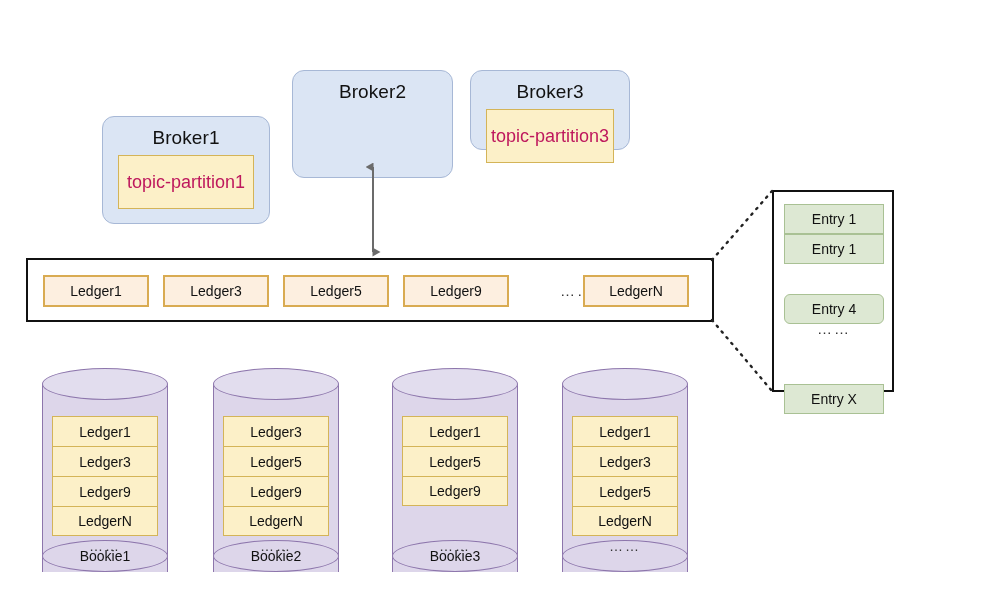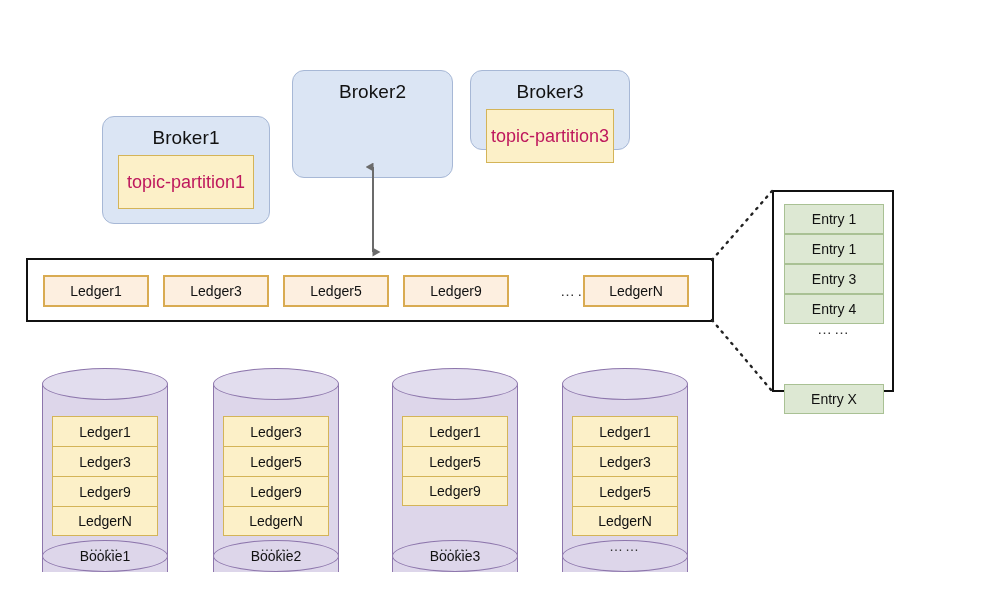--- a/index.html
+++ b/index.html
@@ -239,22 +239,21 @@
     <div class="ledger-chip" id="chip-1" style="left: 135px;">Ledger3</div>
     <div class="ledger-chip" id="chip-2" style="left: 255px;">Ledger5</div>
     <div class="ledger-chip" id="chip-3" style="left: 375px;">Ledger9</div>
     <div id="strip-dots">……</div>
     <div class="ledger-chip" id="chip-4" style="left: 555px;">LedgerN</div>
   </div>
 
   <div id="entry-panel">
     <div class="entry-box" id="entry-0" style="top: 12px;">Entry 1</div>
     <div class="entry-box" id="entry-1" style="top: 42px;">Entry 1</div>
-    <div class="entry-box" id="entry-2" style="top: 72px;">Entry 3</div>
-    <div class="entry-box" id="entry-3" style="top: 102px;">Entry 4</div>
+    <div class="entry-box" id="entry-3" style="top: 102px; border-radius: 6px;">Entry 4</div>
     <div id="entry-dots">……</div>
     <div class="entry-box" id="entry-4" style="top: 152px; margin-top: 40px;">Entry X</div>
   </div>
 
   <div class="bookie" id="bookie-0" style="left: 42px; top: 368px;">
     <div class="cyl-body"></div>
     <div class="cyl-bottom"></div>
     <div class="cyl-top"></div>
     <div class="bookie-ledgers">
       <div class="bledger">Ledger1</div>

